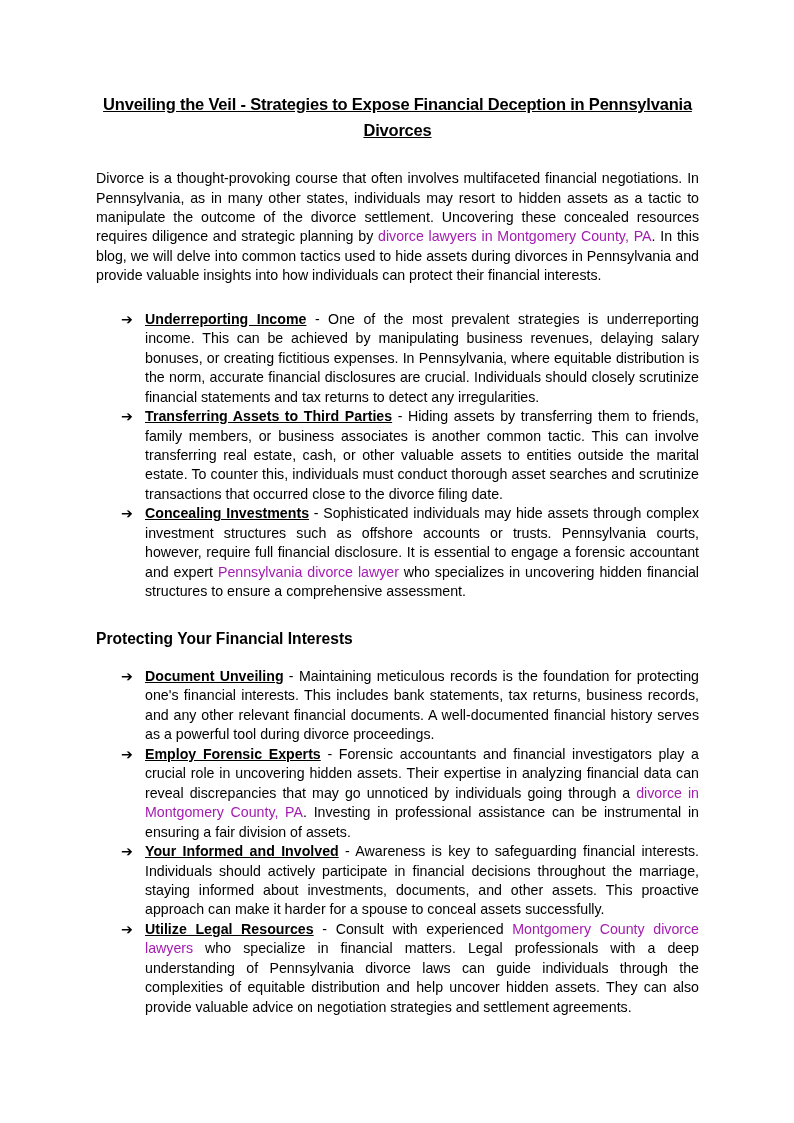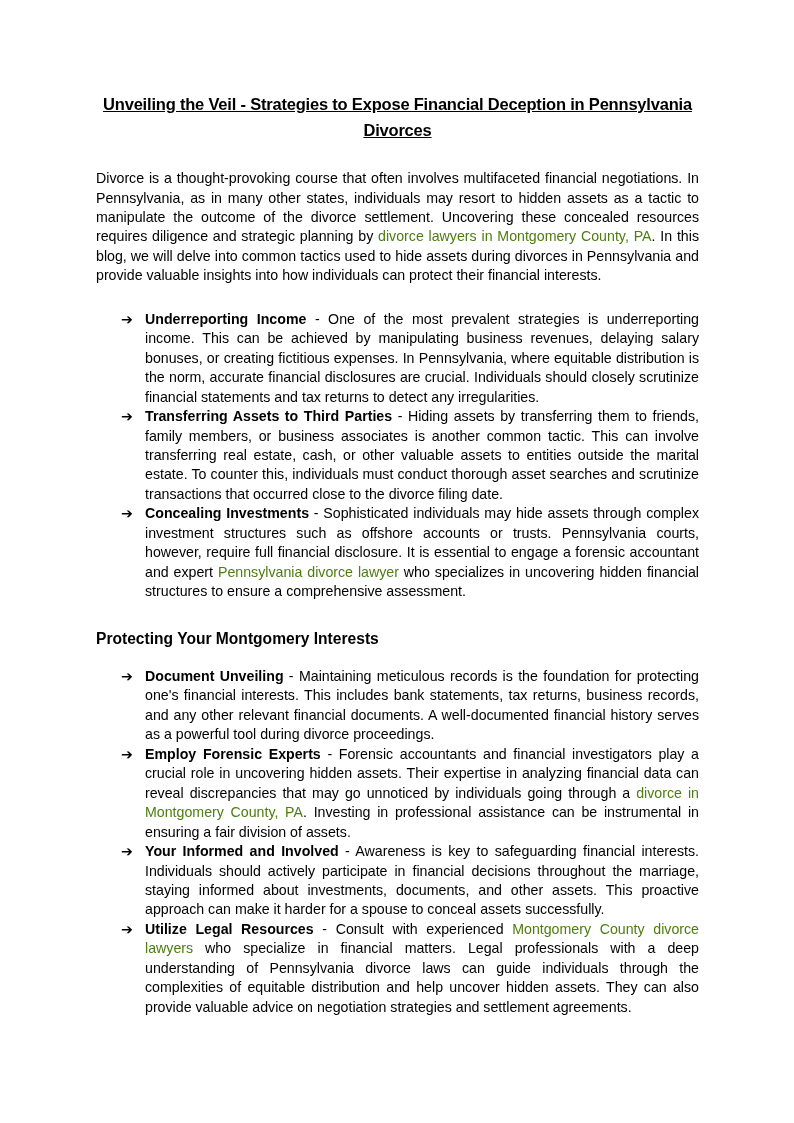--- a/index.html
+++ b/index.html
@@ -48,23 +48,23 @@
   .bullet {
     flex: 0 0 24px;
     width: 24px;
     margin-left: 25px;
     text-align: left;
   }
   .item-body {
     flex: 1 1 auto;
     text-align: justify;
   }
-  .item-title { font-weight: 700; }
+  .item-title { font-weight: 700; text-decoration: underline; }
   a.link {
-    color: #4d7c0f;
+    color: #a21caf;
     text-decoration: none;
     cursor: pointer;
   }
 </style>
 </head>
 <body>
 
 <div class="page">
 
   <h1 class="doc-title">Unveiling the Veil - Strategies to Expose Financial Deception in Pennsylvania Divorces</h1>
@@ -80,21 +80,21 @@
     <li class="item">
       <span class="bullet">➔</span>
       <div class="item-body"><b class="item-title">Transferring Assets to Third Parties</b><span> - Hiding assets by transferring them to friends, family members, or business associates is another common tactic. This can involve transferring real estate, cash, or other valuable assets to entities outside the marital estate. To counter this, individuals must conduct thorough asset searches and scrutinize transactions that occurred close to the divorce filing date.</span></div>
     </li>
     <li class="item">
       <span class="bullet">➔</span>
       <div class="item-body"><b class="item-title">Concealing Investments</b><span> - Sophisticated individuals may hide assets through complex investment structures such as offshore accounts or trusts. Pennsylvania courts, however, require full financial disclosure. It is essential to engage a forensic accountant and expert </span><a class="link">Pennsylvania divorce lawyer</a><span> who specializes in uncovering hidden financial structures to ensure a comprehensive assessment.</span></div>
     </li>
   </ul>
 
-  <h2 class="section-heading">Protecting Your Montgomery Interests</h2>
+  <h2 class="section-heading">Protecting Your Financial Interests</h2>
 
   <ul class="item-list">
     <li class="item">
       <span class="bullet">➔</span>
       <div class="item-body"><b class="item-title">Document Unveiling</b><span> - Maintaining meticulous records is the foundation for protecting one's financial interests. This includes bank statements, tax returns, business records, and any other relevant financial documents. A well-documented financial history serves as a powerful tool during divorce proceedings.</span></div>
     </li>
     <li class="item">
       <span class="bullet">➔</span>
       <div class="item-body"><b class="item-title">Employ Forensic Experts</b><span> - Forensic accountants and financial investigators play a crucial role in uncovering hidden assets. Their expertise in analyzing financial data can reveal discrepancies that may go unnoticed by individuals going through a </span><a class="link">divorce in Montgomery County, PA</a><span>. Investing in professional assistance can be instrumental in ensuring a fair division of assets.</span></div>
     </li>

